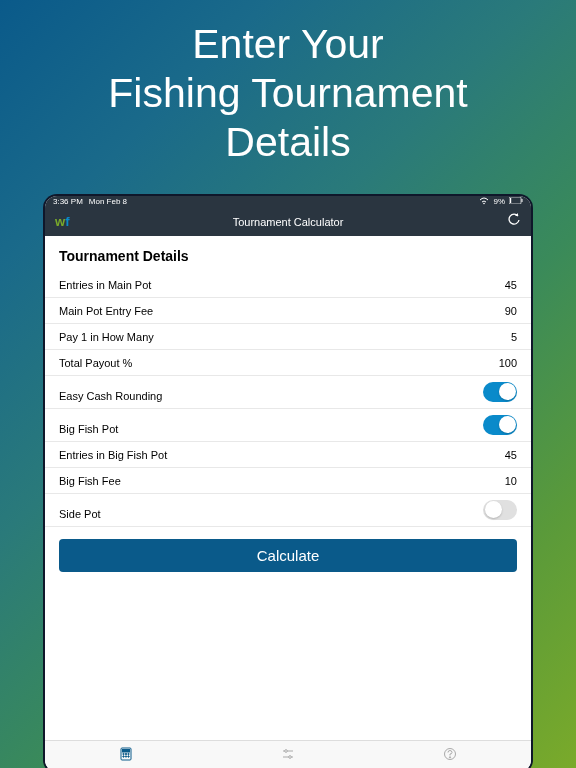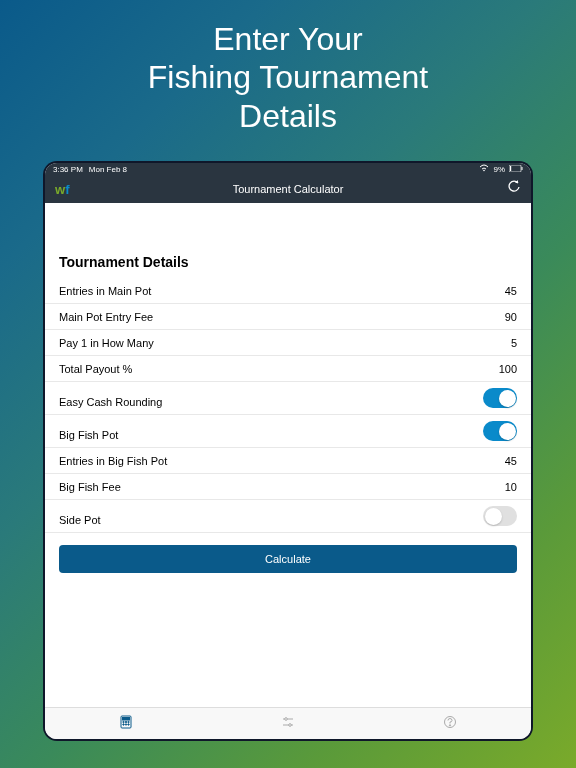--- a/index.html
+++ b/index.html
@@ -7,21 +7,21 @@
       width: 576px;
       height: 768px;
       background: linear-gradient(135deg, #0a5a8a 0%, #1a6a8a 20%, #2a7a7a 40%, #3a8a5a 60%, #5a9a3a 80%, #7aaa2a 100%);
       font-family: -apple-system, BlinkMacSystemFont, "Helvetica Neue", Arial, sans-serif;
       overflow: hidden;
       position: relative;
     }
     .hero-title {
       text-align: center;
       color: white;
-      font-size: 32px;
+      font-size: 41px;
       font-weight: 400;
       line-height: 1.2;
       padding: 20px 0 26px 0;
     }
     .device-frame {
       background: #0f172a;
       border-radius: 14px;
       margin: 0 auto;
       width: 490px;
       height: 580px;
@@ -67,21 +67,20 @@
       font-weight: 500;
     }
     .logo { font-size: 13px; font-weight: bold; }
     .logo-w { color: #7aaa2a; }
     .logo-f { color: #0a8aca; }
     .refresh-icon { color: white; }
     .content {
       flex: 1;
       background: white;
       overflow: hidden;
-      margin-top: 39px;
     }
     .section-title {
       font-size: 14px;
       font-weight: 700;
       padding: 12px 14px 8px 14px;
       color: #000;
     }
     .row {
       display: flex;
       justify-content: space-between;
@@ -113,21 +112,21 @@
     }
     .toggle.on .toggle-knob { right: 1.5px; }
     .toggle.off .toggle-knob { left: 1.5px; }
     .calc-button {
       margin: 12px 14px;
       background: #0a5a8a;
       color: white;
       text-align: center;
       padding: 8px;
       border-radius: 4px;
-      font-size: 11px;
+      font-size: 15px;
       cursor: pointer;
     }
     .tab-bar {
       height: 32px;
       border-top: 1px solid #ddd;
       display: flex;
       justify-content: space-around;
       align-items: center;
       background: #f8f8f8;
     }

